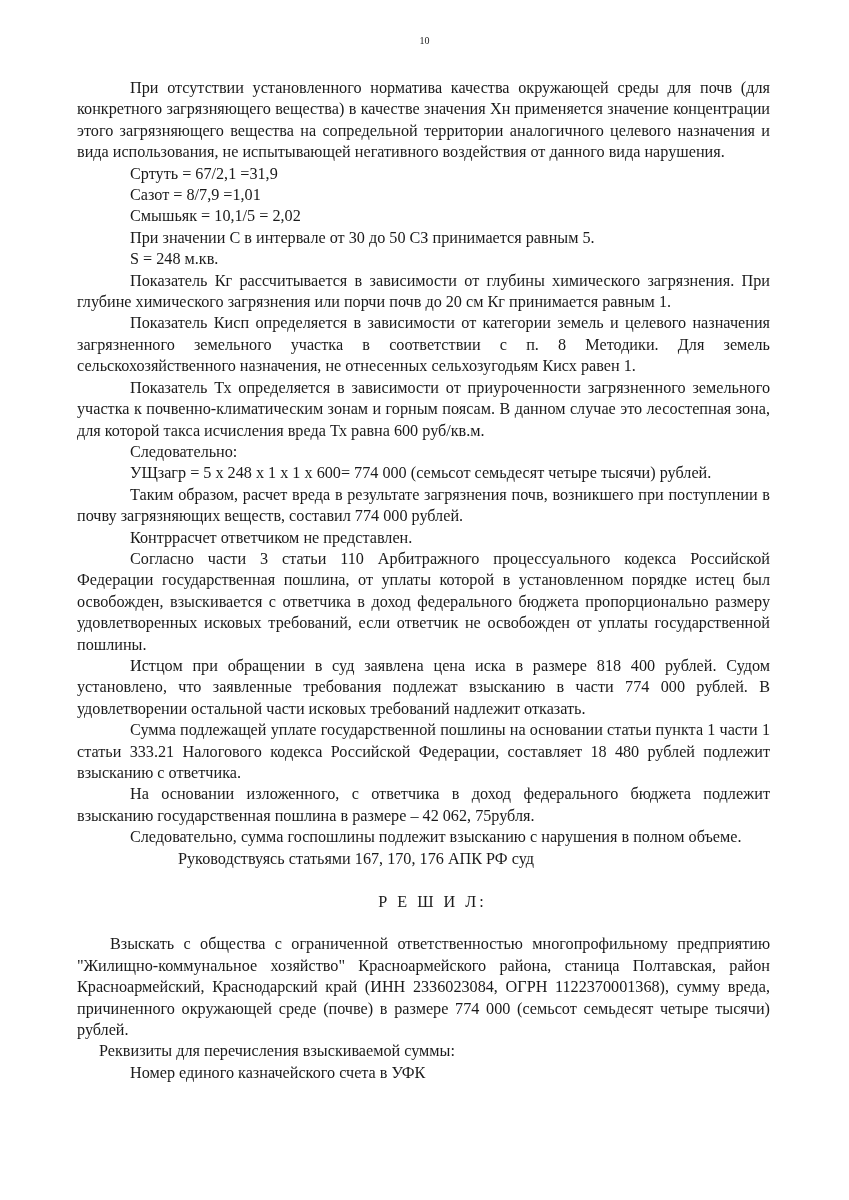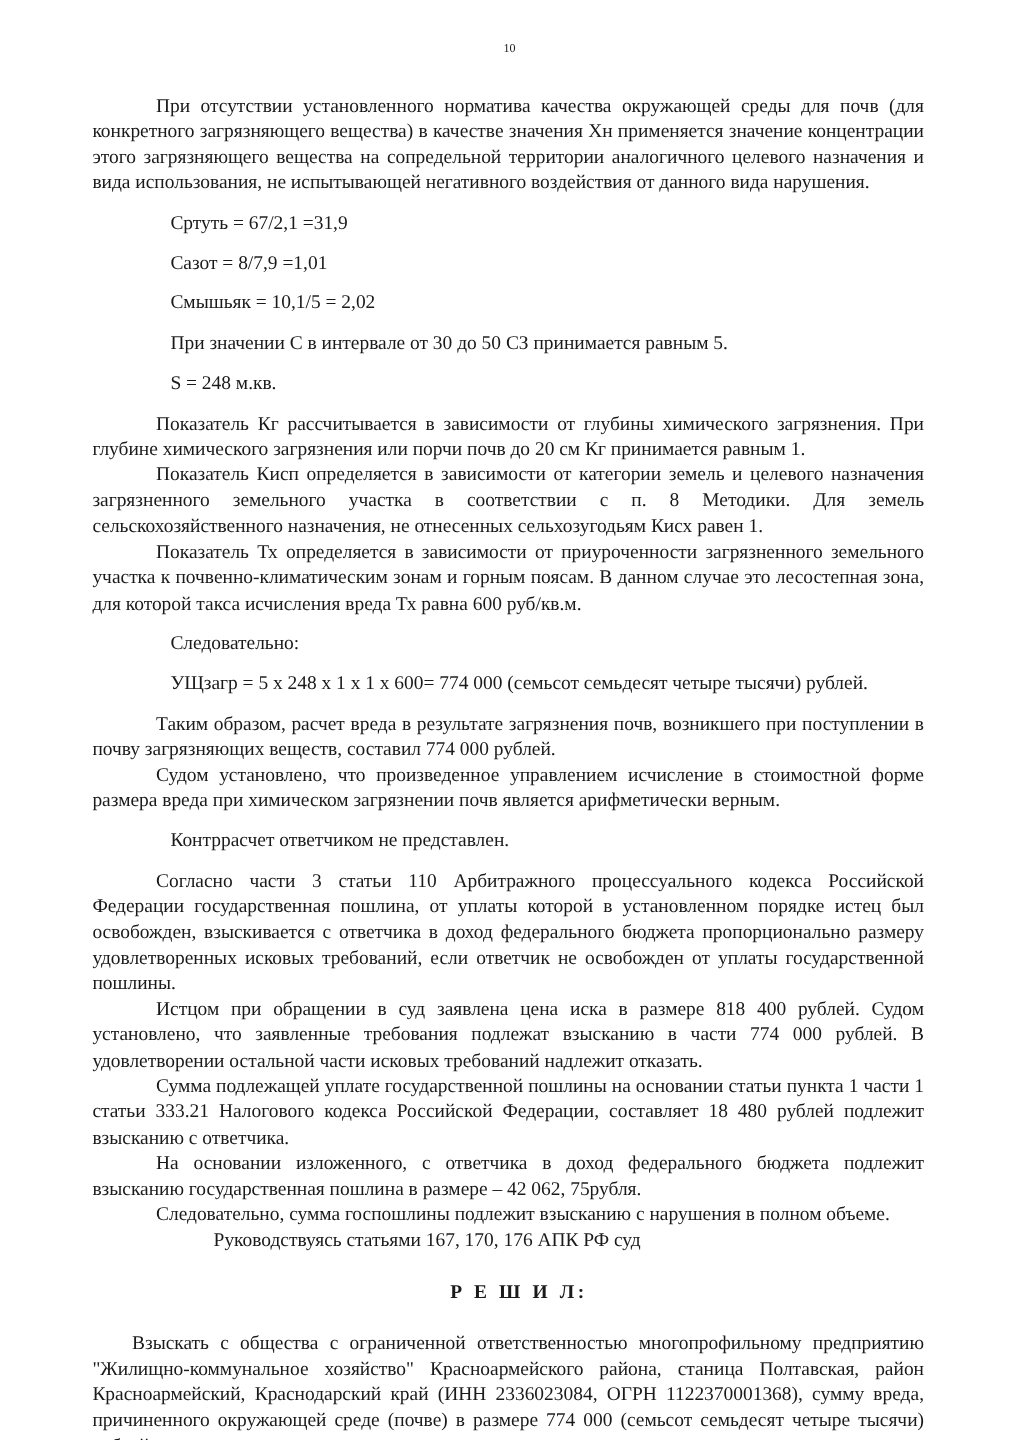--- a/index.html
+++ b/index.html
@@ -30,35 +30,35 @@
       top: 78px;
       left: 77px;
       width: 693px;
     }
     .p {
       margin: 0;
       text-align: justify;
       text-indent: 53px;
     }
     .formula {
-      margin: 12px;
+      margin: 0;
       padding-left: 53px;
       text-align: left;
       font-family: Liberation Serif, serif;
     }
     .guided {
       margin: 0;
       padding-left: 101px;
       text-align: left;
     }
     .decision-title {
       margin: 0;
       margin-top: 22px;
       text-align: center;
-      font-weight: bold;
+      font-weight: normal;
       letter-spacing: 3px;
       padding-left: 18px;
     }
     .decision-body {
       margin: 0;
       margin-top: 21px;
       text-align: justify;
       text-indent: 33px;
     }
     .rekv {
@@ -85,21 +85,20 @@
   <p class="formula">Смышьяк = 10,1/5 = 2,02</p>
   <p class="formula">При значении С в интервале от 30 до 50 СЗ принимается равным 5.</p>
   <p class="formula">S = 248 м.кв.</p>
 
   <p class="p">Показатель Кг рассчитывается в зависимости от глубины химического загрязнения. При глубине химического загрязнения или порчи почв до 20 см Кг принимается равным 1.</p>
   <p class="p">Показатель Кисп определяется в зависимости от категории земель и целевого назначения загрязненного земельного участка в соответствии с п. 8 Методики. Для земель сельскохозяйственного назначения, не отнесенных сельхозугодьям Кисх равен 1.</p>
   <p class="p">Показатель Тх определяется в зависимости от приуроченности загрязненного земельного участка к почвенно-климатическим зонам и горным поясам. В данном случае это лесостепная зона, для которой такса исчисления вреда Тх равна 600 руб/кв.м.</p>
   <p class="formula">Следовательно:</p>
   <p class="formula">УЩзагр = 5 х 248 х 1 х 1 х 600= 774 000 (семьсот семьдесят четыре тысячи) рублей.</p>
   <p class="p">Таким образом, расчет вреда в результате загрязнения почв, возникшего при поступлении в почву загрязняющих веществ,  составил 774 000 рублей.</p>
-  <p class="p">Судом установлено, что произведенное управлением исчисление в стоимостной форме размера вреда при химическом загрязнении почв является арифметически верным.</p>
   <p class="formula">Контррасчет ответчиком не представлен.</p>
   <p class="p">Согласно части 3 статьи 110 Арбитражного процессуального кодекса Российской Федерации государственная пошлина, от уплаты которой в установленном порядке истец был освобожден, взыскивается с ответчика в доход федерального бюджета пропорционально размеру удовлетворенных исковых требований, если ответчик не освобожден от уплаты государственной пошлины.</p>
   <p class="p">Истцом при обращении в суд заявлена цена иска в размере 818 400 рублей. Судом установлено, что заявленные требования подлежат взысканию в части 774 000 рублей. В удовлетворении остальной части исковых требований надлежит отказать.</p>
   <p class="p">Сумма подлежащей уплате государственной пошлины на основании статьи пункта 1 части 1 статьи 333.21 Налогового кодекса Российской Федерации, составляет 18 480 рублей подлежит взысканию с ответчика.</p>
   <p class="p">На основании изложенного, с ответчика в доход федерального бюджета подлежит взысканию государственная пошлина в размере – 42 062, 75рубля.</p>
   <p class="p">Следовательно, сумма  госпошлины  подлежит взысканию  с нарушения в полном объеме.</p>
   <p class="guided">Руководствуясь статьями   167, 170, 176  АПК РФ суд</p>
 
   <p class="decision-title">Р Е Ш И Л:</p>
 

